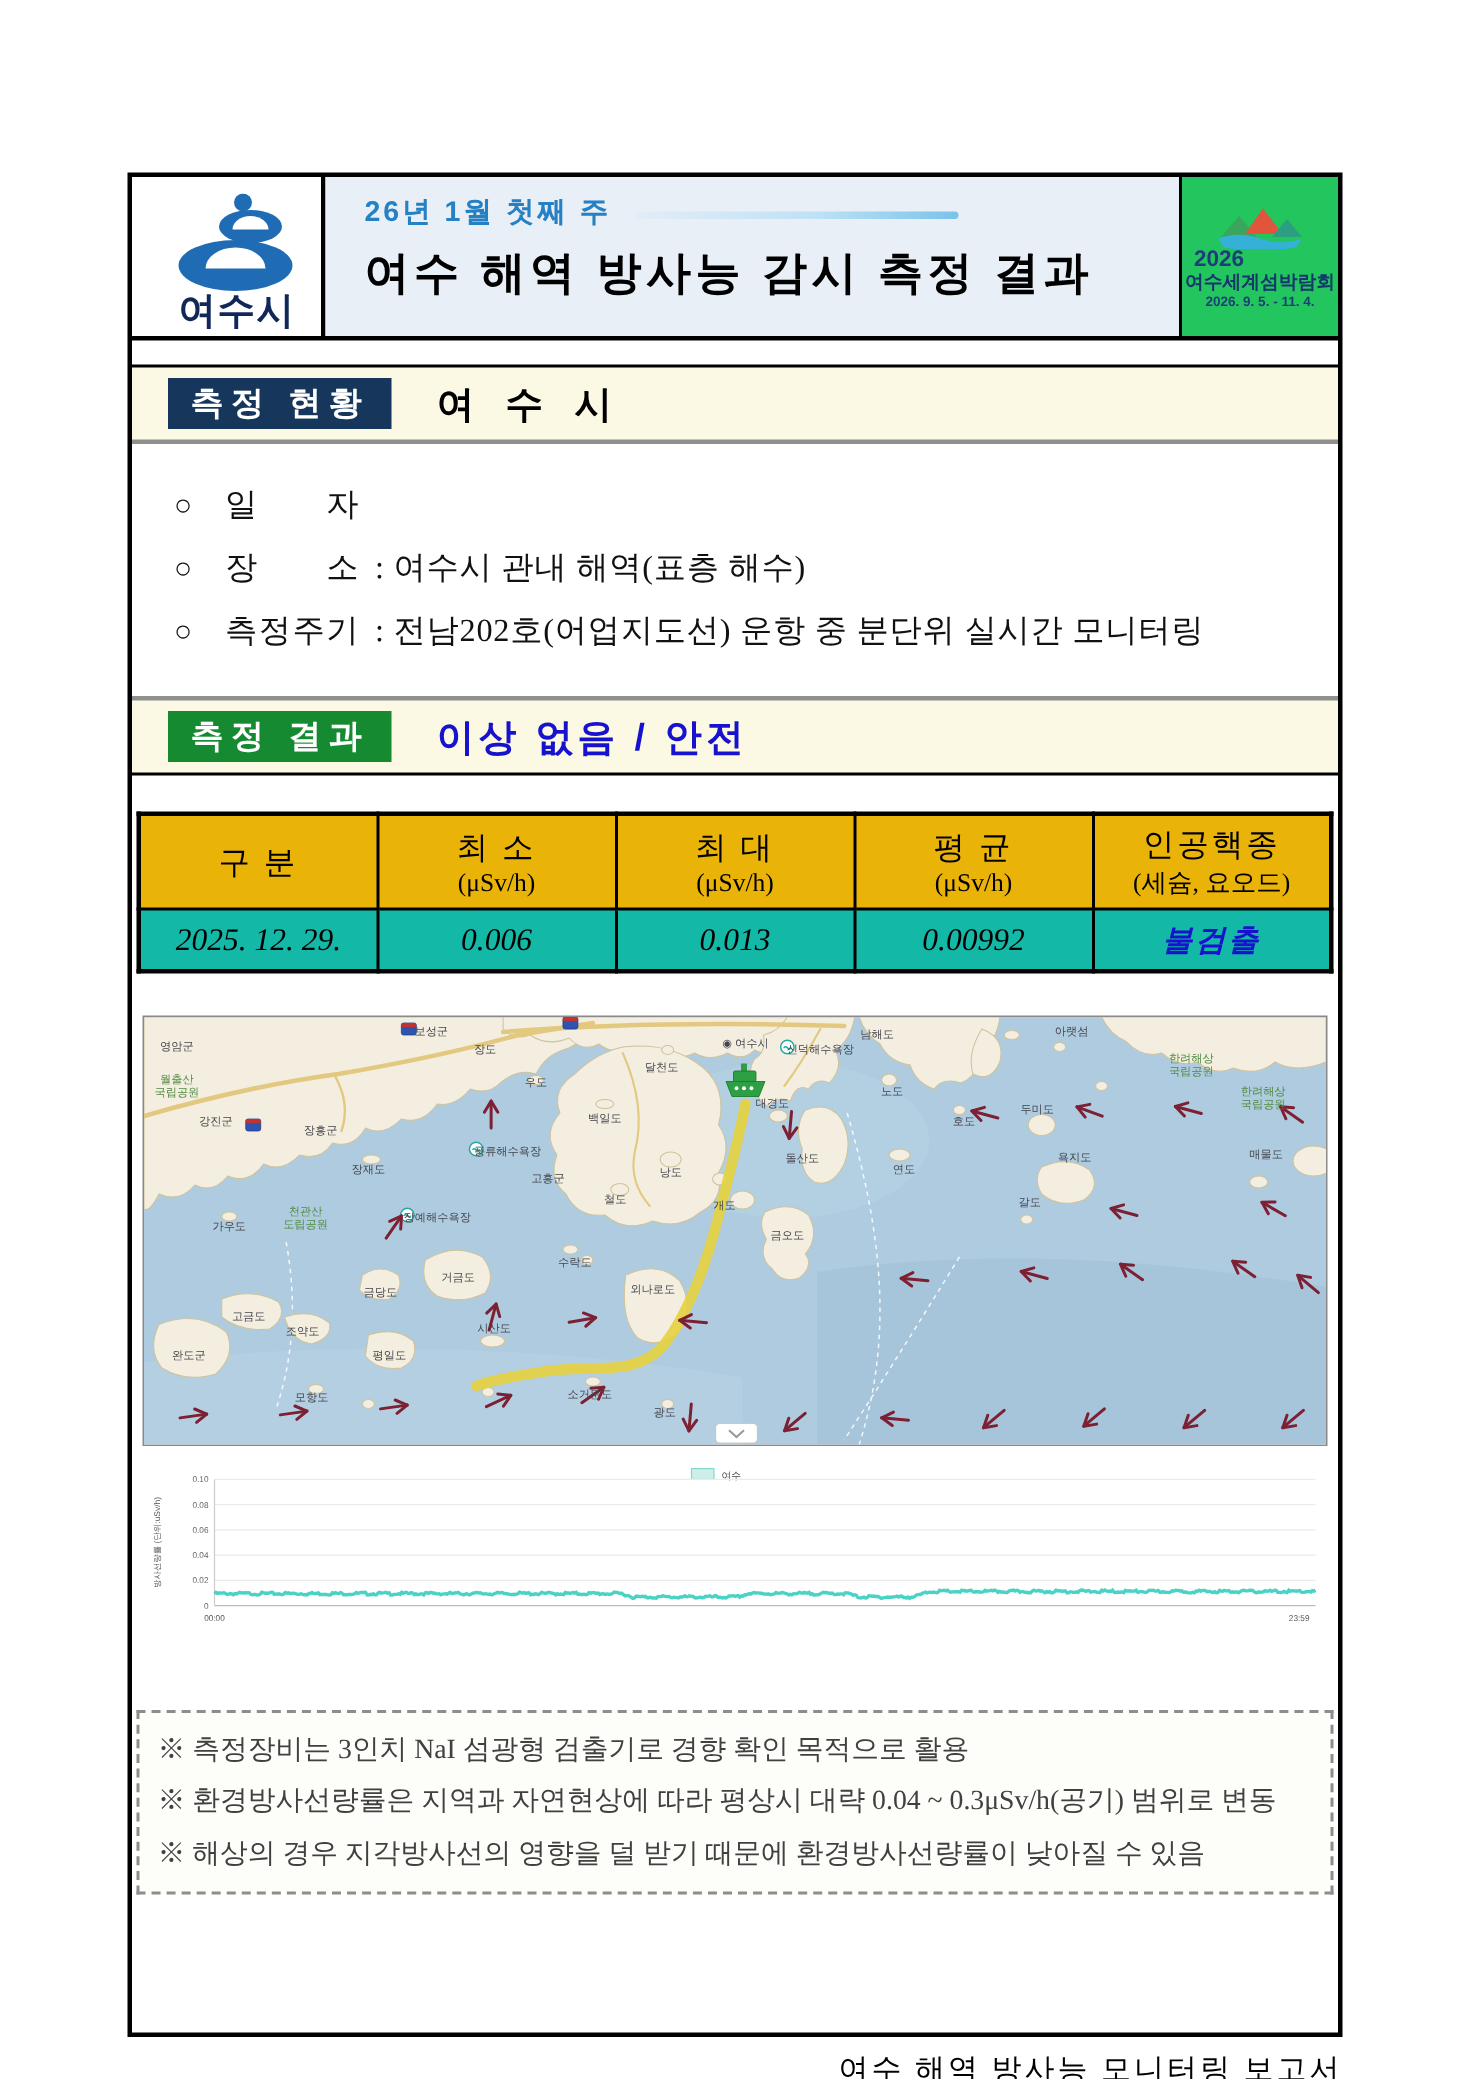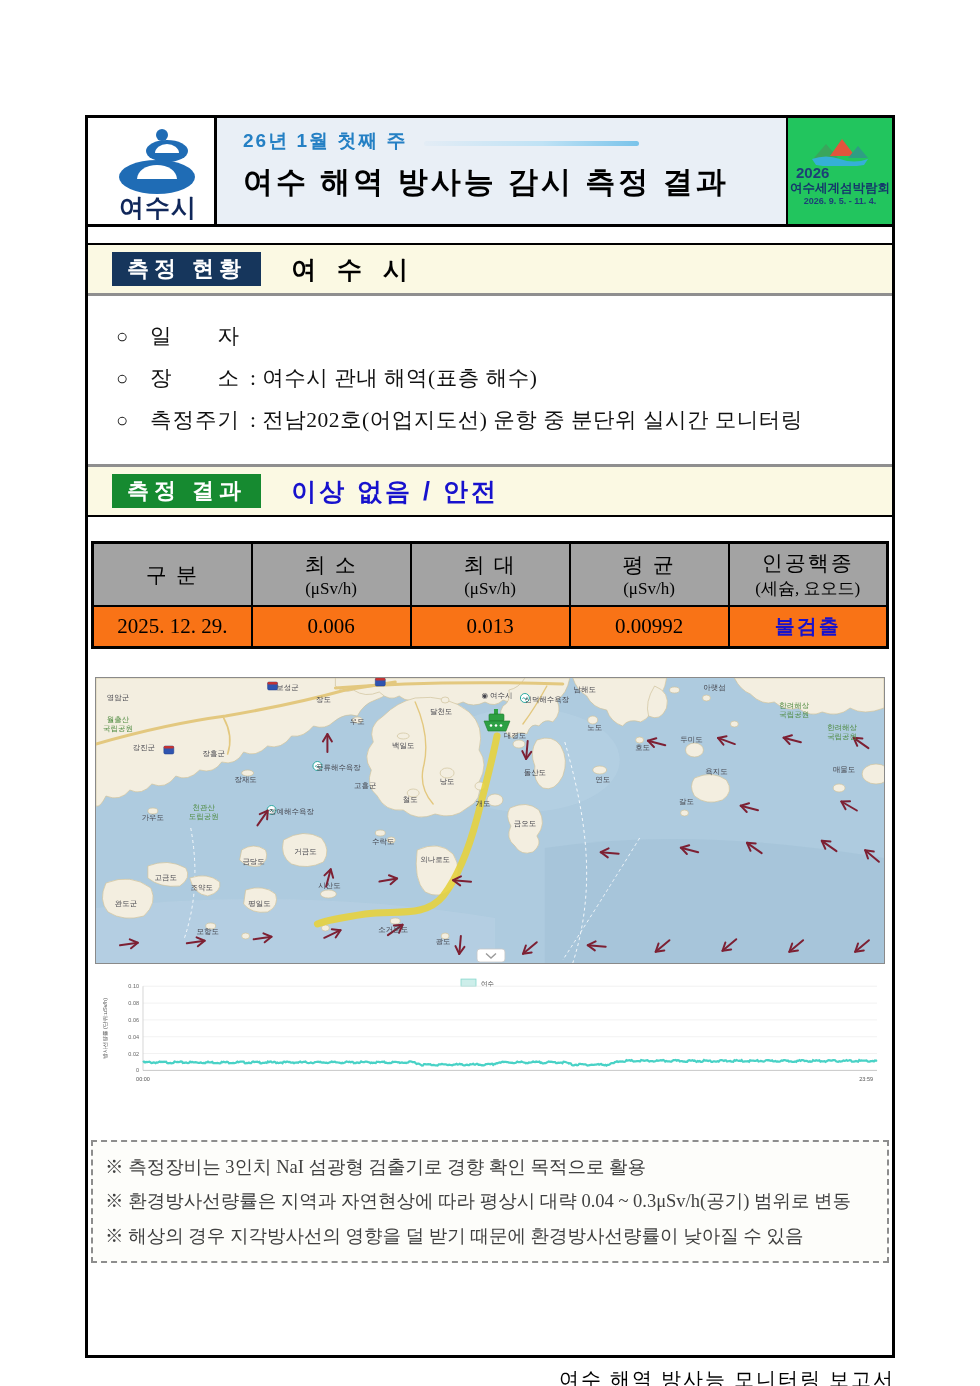--- a/index.html
+++ b/index.html
@@ -36,24 +36,24 @@
   .info{margin:20px 0 0 28px;font-family:"Liberation Serif",serif;font-size:21.5px;color:#111;}
   .info-item{display:flex;align-items:baseline;line-height:1.95;white-space:nowrap;}
   .info-item .bullet{width:34px;font-size:20px;}
   .info-item .lbl{letter-spacing:1px;}
   .info-item .val{margin-left:10px;letter-spacing:0.5px;}
 
   
   table.meas{width:calc(100% - 6px);margin:24px auto 0 auto;border-collapse:collapse;border:3px solid #000;
              font-family:"Liberation Serif",serif;}
   table.meas th,table.meas td{border:2px solid #000;text-align:center;vertical-align:middle;}
-  table.meas th{background:#a3a3a3;font-weight:normal;padding:5px 16px;}
+  table.meas th{background:#eab308;font-weight:normal;padding:5px 16px;}
   table.meas th .th-main{display:block;font-size:21px;letter-spacing:2px;}
   table.meas th .th-sub{display:block;font-size:17px;letter-spacing:0;}
-  table.meas td{background:#f97316;font-size:21px;padding:6px 4px;}
+  table.meas td{background:#14b8a6;font-size:21px;padding:6px 4px;font-style:italic;}
   table.meas td.nuclide{color:#1712cd;font-weight:bold;font-family:"Liberation Sans",sans-serif;font-size:20px;letter-spacing:2px;}
   table.meas col{width:20%;}
 
   
   .map-wrap{margin:28px 7px 0 7px;border:1px solid #8a8a8a;line-height:0;}
   .map-wrap svg{display:block;}
   .map-label{font-family:"Liberation Sans",sans-serif;}
 
   
   .chart-wrap{margin:12px 7px 0 7px;line-height:0;}

